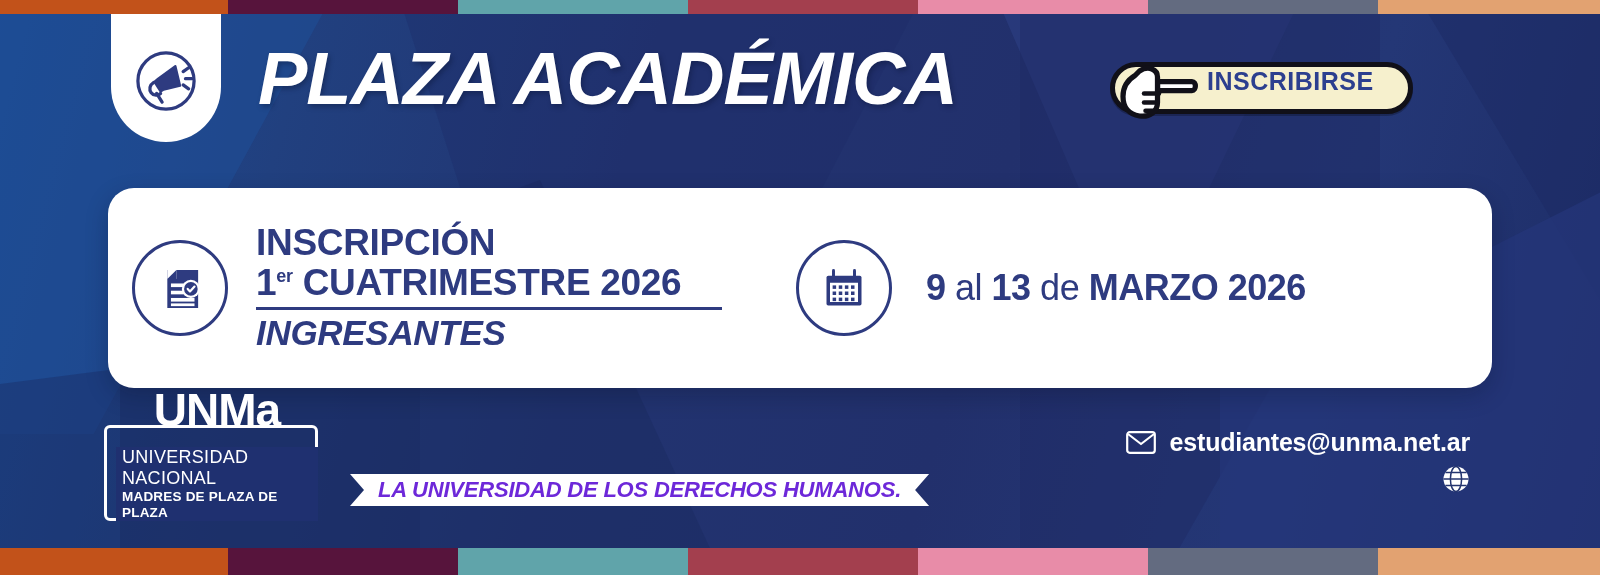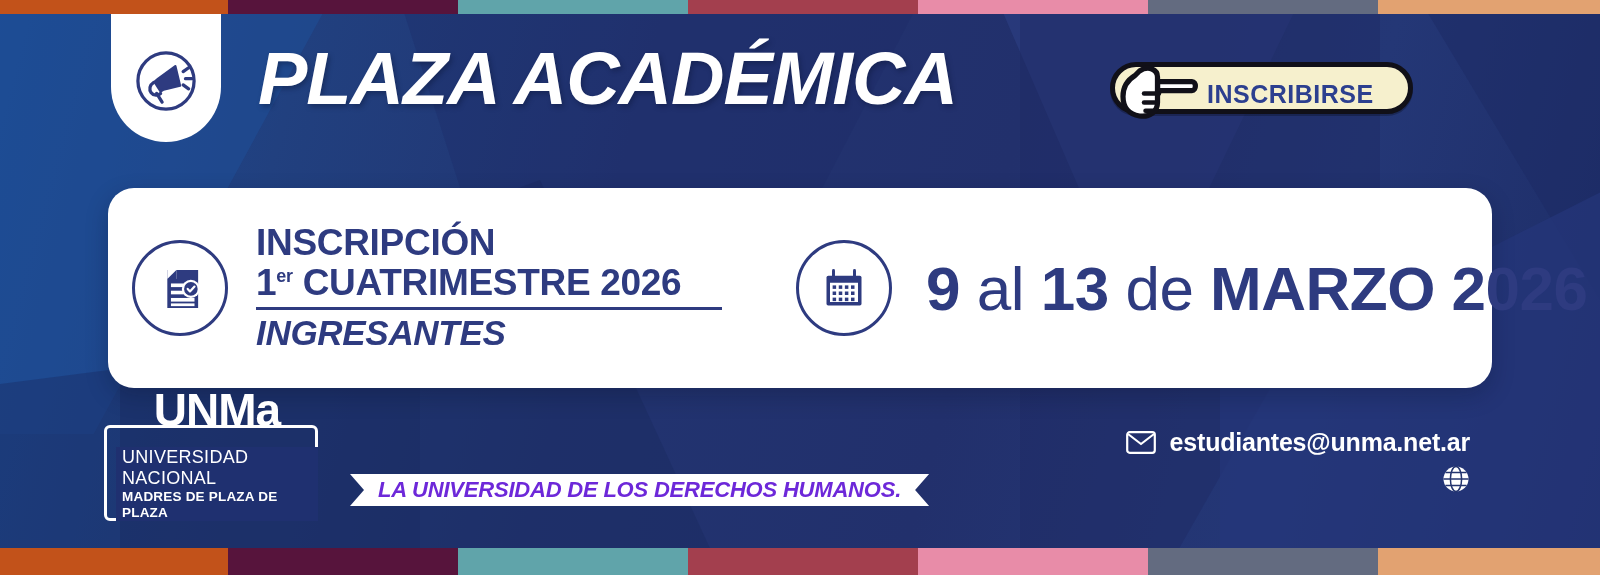--- a/index.html
+++ b/index.html
@@ -86,21 +86,21 @@
     position:absolute; left:1110px; top:62px;
     z-index:8;
     display:flex; align-items:center;
   }
   .cta-pill {
     background:#f6f0cd;
     border:5px solid #111018;
     border-radius:30px;
     height:52px;
     padding:0 34px 0 92px;
-    display:flex; align-items:flex-end;
+    display:flex; align-items:flex-start;
     box-shadow:0 2px 0 rgba(0,0,0,.25);
   }
   .cta-label {
     font-size:25px; font-weight:bold;
     color:#2c3f8f; letter-spacing:.5px;
     white-space:nowrap;
   }
   .cta-hand {
     position:absolute; left:4px; top:-6px;
     width:90px; height:66px;
@@ -143,21 +143,21 @@
     width:466px; margin:4px 0 3px;
   }
   .insc-l3 {
     font-size:35px; font-weight:bold; font-style:italic;
     color:#2e3b80; letter-spacing:-.3px; white-space:nowrap;
   }
 
   .card-right { display:flex; align-items:center; margin-left:74px; }
   .date-text {
     margin-left:34px;
-    font-size:62px;
+    font-size:36px;
     color:#2e3b80;
     white-space:nowrap;
     letter-spacing:-.5px;
   }
   .date-text b { font-weight:bold; }
   .date-text span.light { font-weight:normal; }
 
   
   .unma {
     position:absolute; left:104px; top:425px;

